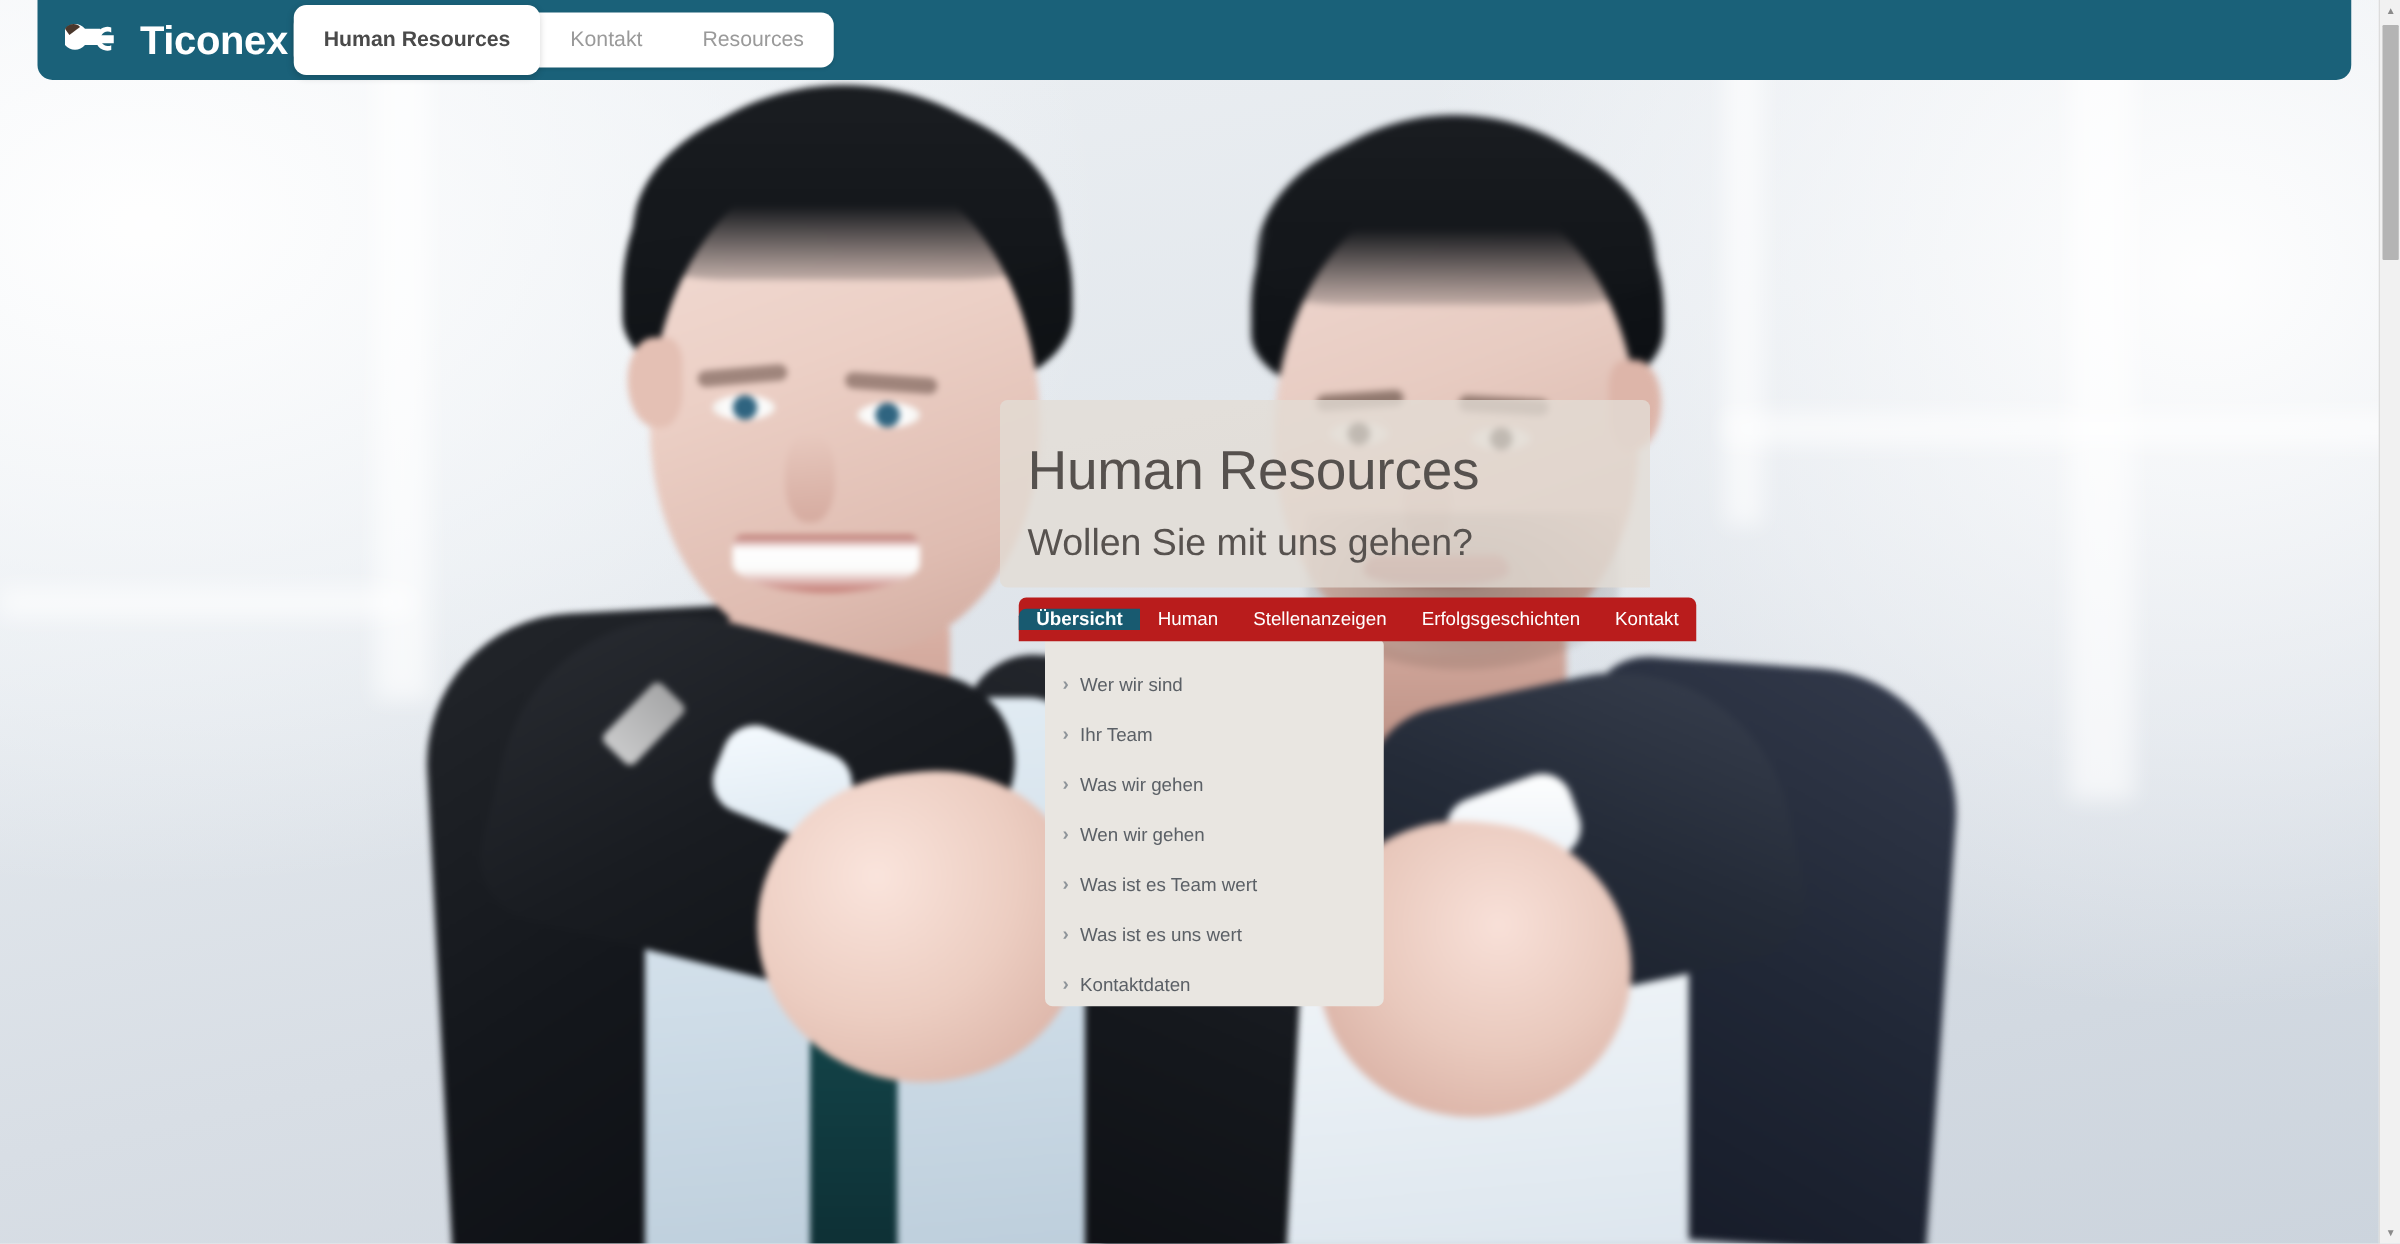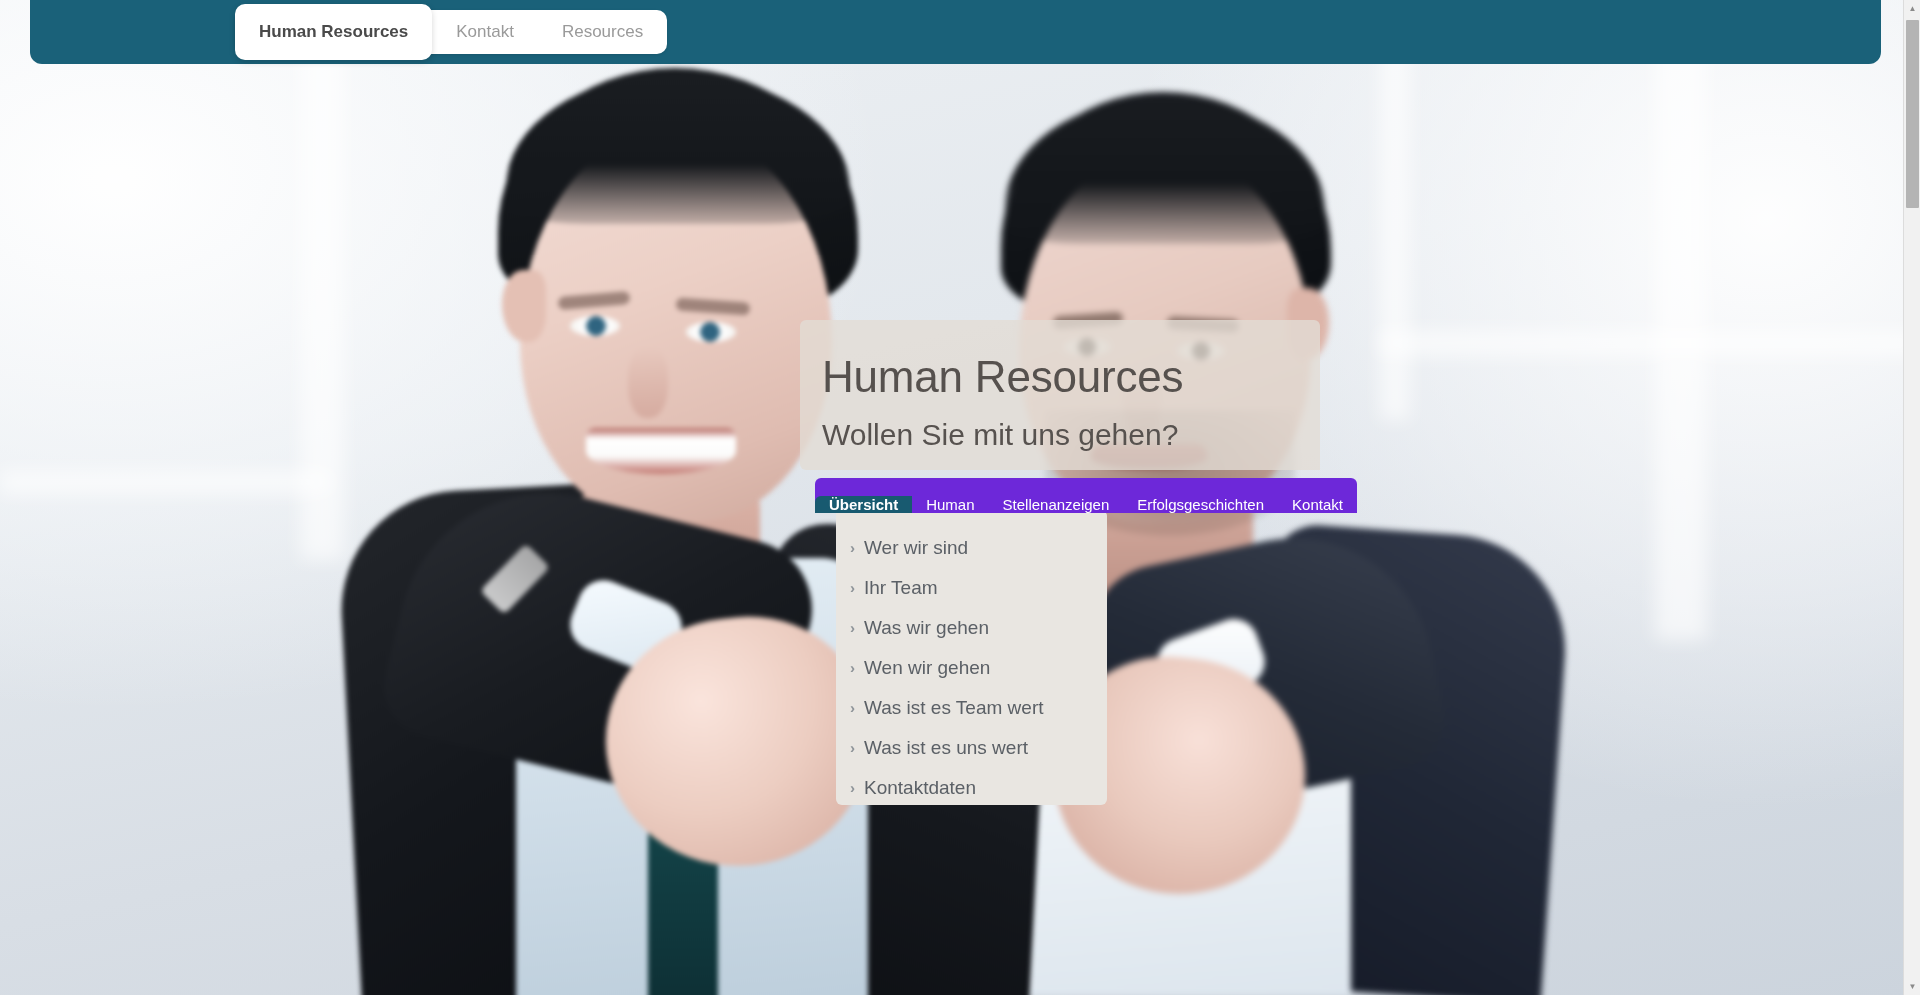--- a/index.html
+++ b/index.html
@@ -257,23 +257,23 @@
   .hero-sub {
     position:absolute; left:22px; top:98px;
     font-size:30px; font-weight:400; color:#57524f;
     white-space:nowrap;
   }
 
   
   .tabbar {
     position:absolute;
     left:815px; top:478px; height:35px;
-    background:#6d28d9;
+    background:#b91c1c;
     border-radius:6px 6px 0 0;
-    display:flex; align-items:flex-end;
+    display:flex; align-items:center;
     z-index:22;
   }
   .tab {
     display:flex; align-items:center;
     padding:0 14px;
     font-size:15px; color:#ffffff; white-space:nowrap;
     cursor:pointer; text-decoration:none;
   }
   .tab.active {
     font-weight:700;
@@ -294,21 +294,21 @@
   .link-row {
     display:flex; align-items:center;
     height:40px; padding-left:14px; gap:9px;
     cursor:pointer; text-decoration:none;
   }
   .link-chev {
     font-size:15px; color:#8e9499; line-height:1;
     font-weight:700; transform:translateY(-1px);
   }
   .link-text {
-    font-size:19px; color:#5b6066; white-space:nowrap;
+    font-size:15px; color:#5b6066; white-space:nowrap;
   }
 
   
   .scrollbar {
     position:absolute; right:0; top:0; width:17px; height:995px;
     background:#f1f1f1; border-left:1px solid #dcdcdc; z-index:60;
   }
   .sb-arrow-up, .sb-arrow-dn {
     position:absolute; left:0; width:17px; height:17px;
     background:#f1f1f1; display:flex; align-items:center; justify-content:center;
@@ -372,20 +372,34 @@
       <div class="m1-smile"></div>
       <div class="m1-arm"></div>
       <div class="m1-knuckle"></div>
       <div class="m1-cuff"></div>
       <div class="m1-fist"></div>
     </div>
   </div>
 
   <div class="topbar">
 
+    <div class="brand">
+      <span class="brand-icon">
+        <svg width="56" height="34" viewBox="0 0 56 34" xmlns="http://www.w3.org/2000/svg">
+
+          <path d="M2 8 C6 3, 14 3, 18 8 L30 8 L30 21 L18 21 C14 26, 6 26, 2 21 Z" fill="#ffffff"></path>
+
+          <path d="M2 8 C5 3.5, 11 3.2, 14 6.5 L5.5 13 Z" fill="#4a372c"></path>
+
+          <path d="M48 7.5 A9.5 9.5 0 1 0 48 25.5 L48 21.6 A5.8 5.8 0 1 1 48 11.4 Z" fill="#ffffff" transform="translate(-9,-0.5)"></path>
+          <rect x="28" y="13.2" width="13" height="6.4" fill="#ffffff"></rect>
+        </svg>
+      </span>
+      <span class="brand-name">Ticonex</span>
+    </div>
 
     <nav class="nav-pill">
       <a class="nav-item active">Human Resources</a>
       <a class="nav-item">Kontakt</a>
       <a class="nav-item">Resources</a>
     </nav>
 
   </div>
 
   <div class="hero-panel">

